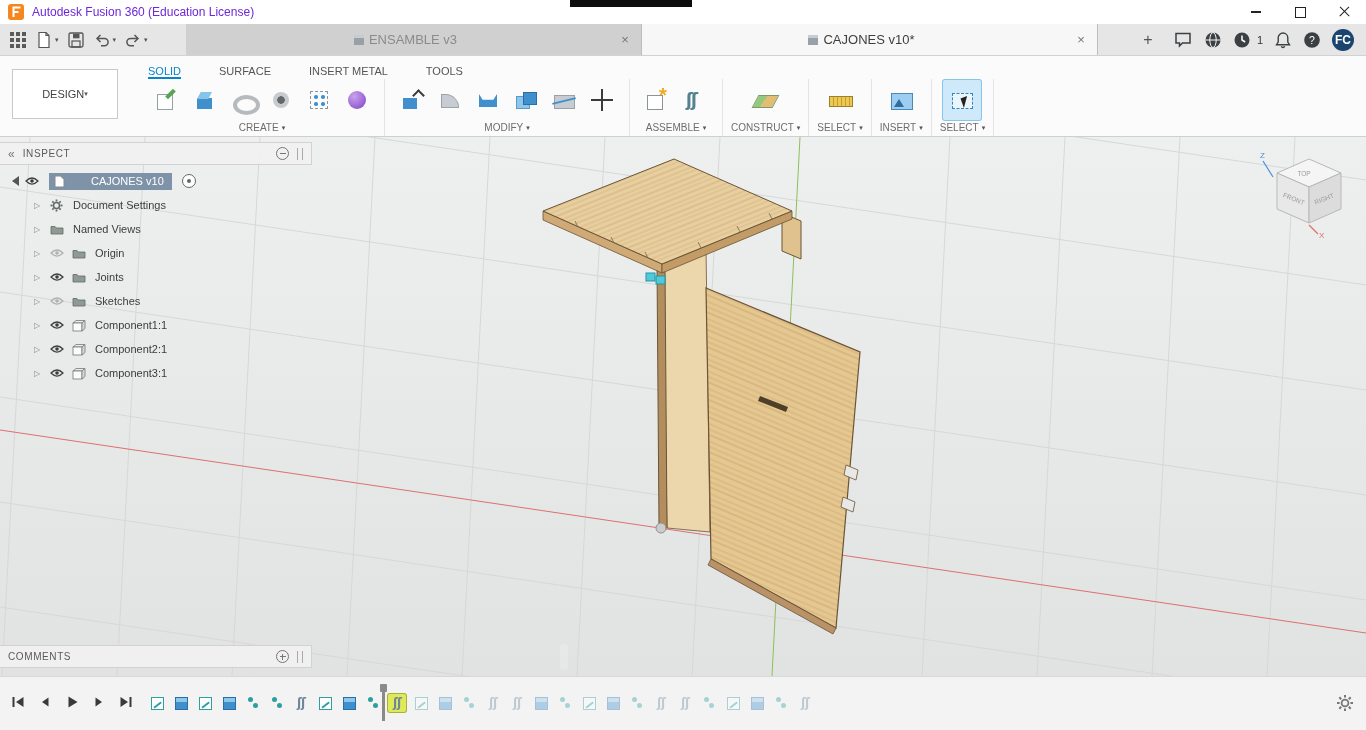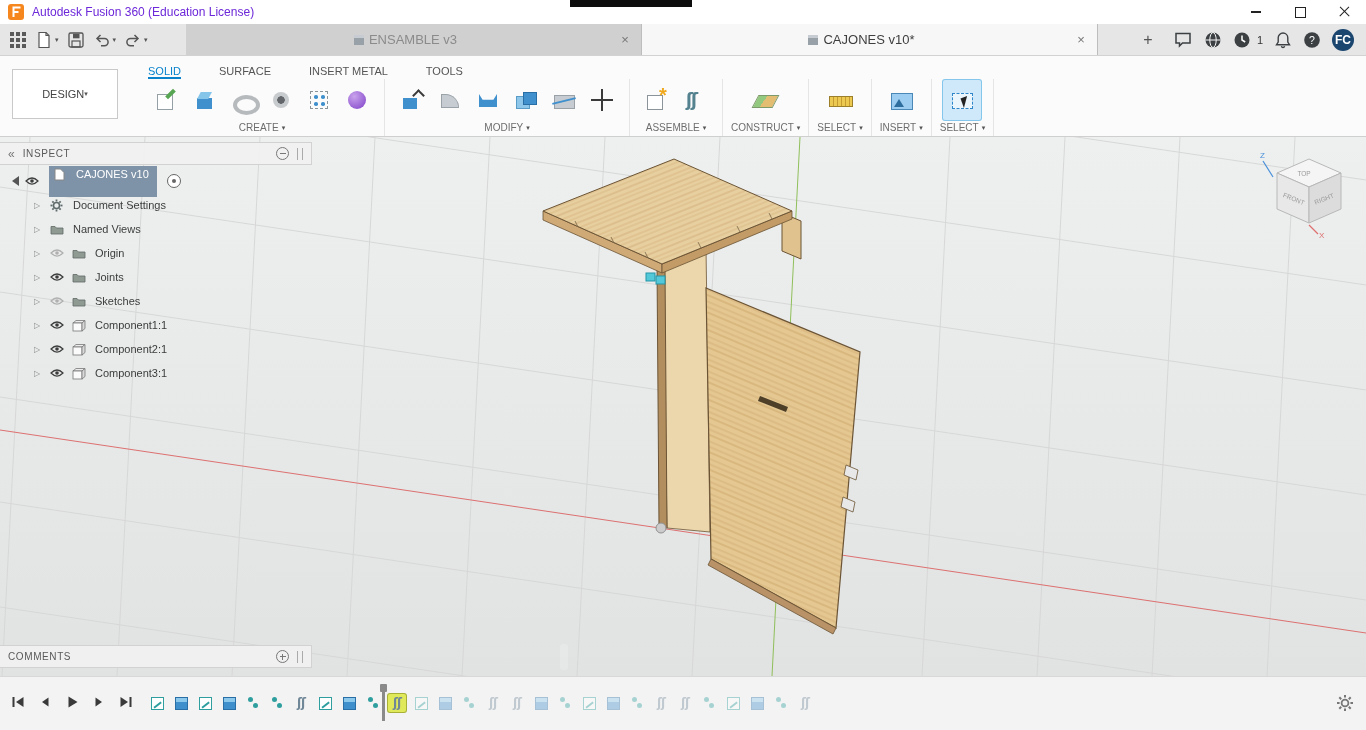--- a/index.html
+++ b/index.html
@@ -101,21 +101,21 @@
 
   .tree{padding-top:4px;font-size:11px;color:#3c3c3c}
   .brow{display:flex;align-items:center;height:24px;padding-left:34px;gap:4px}
   .brow .arrow{color:#8a8a8a;font-size:8px;width:12px;flex:none}
   .eye{width:18px;color:#3d3d3d;display:flex;flex:none}
   .eye.dim{color:#b0b0b0}
   .bicon{width:17px;display:flex;flex:none}
   .blabel{margin-left:2px;white-space:nowrap}
   .brow-root{display:flex;align-items:center;height:24px;padding-left:12px;gap:6px}
   .flyout{width:0;height:0;border-top:5px solid transparent;border-bottom:5px solid transparent;border-right:7px solid #555}
-  .root-high{display:flex;align-items:center;gap:5px;background:#7e93a8;color:#fff;padding:2px 8px 16px 5px;font-size:11px}
+  .root-high{display:flex;align-items:center;gap:20px;background:#7e93a8;color:#fff;padding:2px 8px 2px 5px;font-size:11px}
   .target{width:14px;height:14px;border:1px solid #666;border-radius:50%;position:relative;background:#fff;margin-left:4px}
   .target::after{content:"";position:absolute;left:4px;top:4px;width:4px;height:4px;border-radius:50%;background:#666}
 
   .comments-bar{position:absolute;left:0;top:508px;width:312px}
 
   .navbar{position:absolute;left:560px;top:507px;height:26px;display:flex;align-items:center;gap:3px;padding:0 4px;background:rgba(240,240,240,.35);border-radius:3px}
 
   
   .timeline{position:absolute;top:676px;left:0;right:0;height:54px;background:#f3f3f3;border-top:1px solid #d8d8d8}
   .playback{position:absolute;left:10px;top:17px;display:flex;gap:11px;align-items:center}

